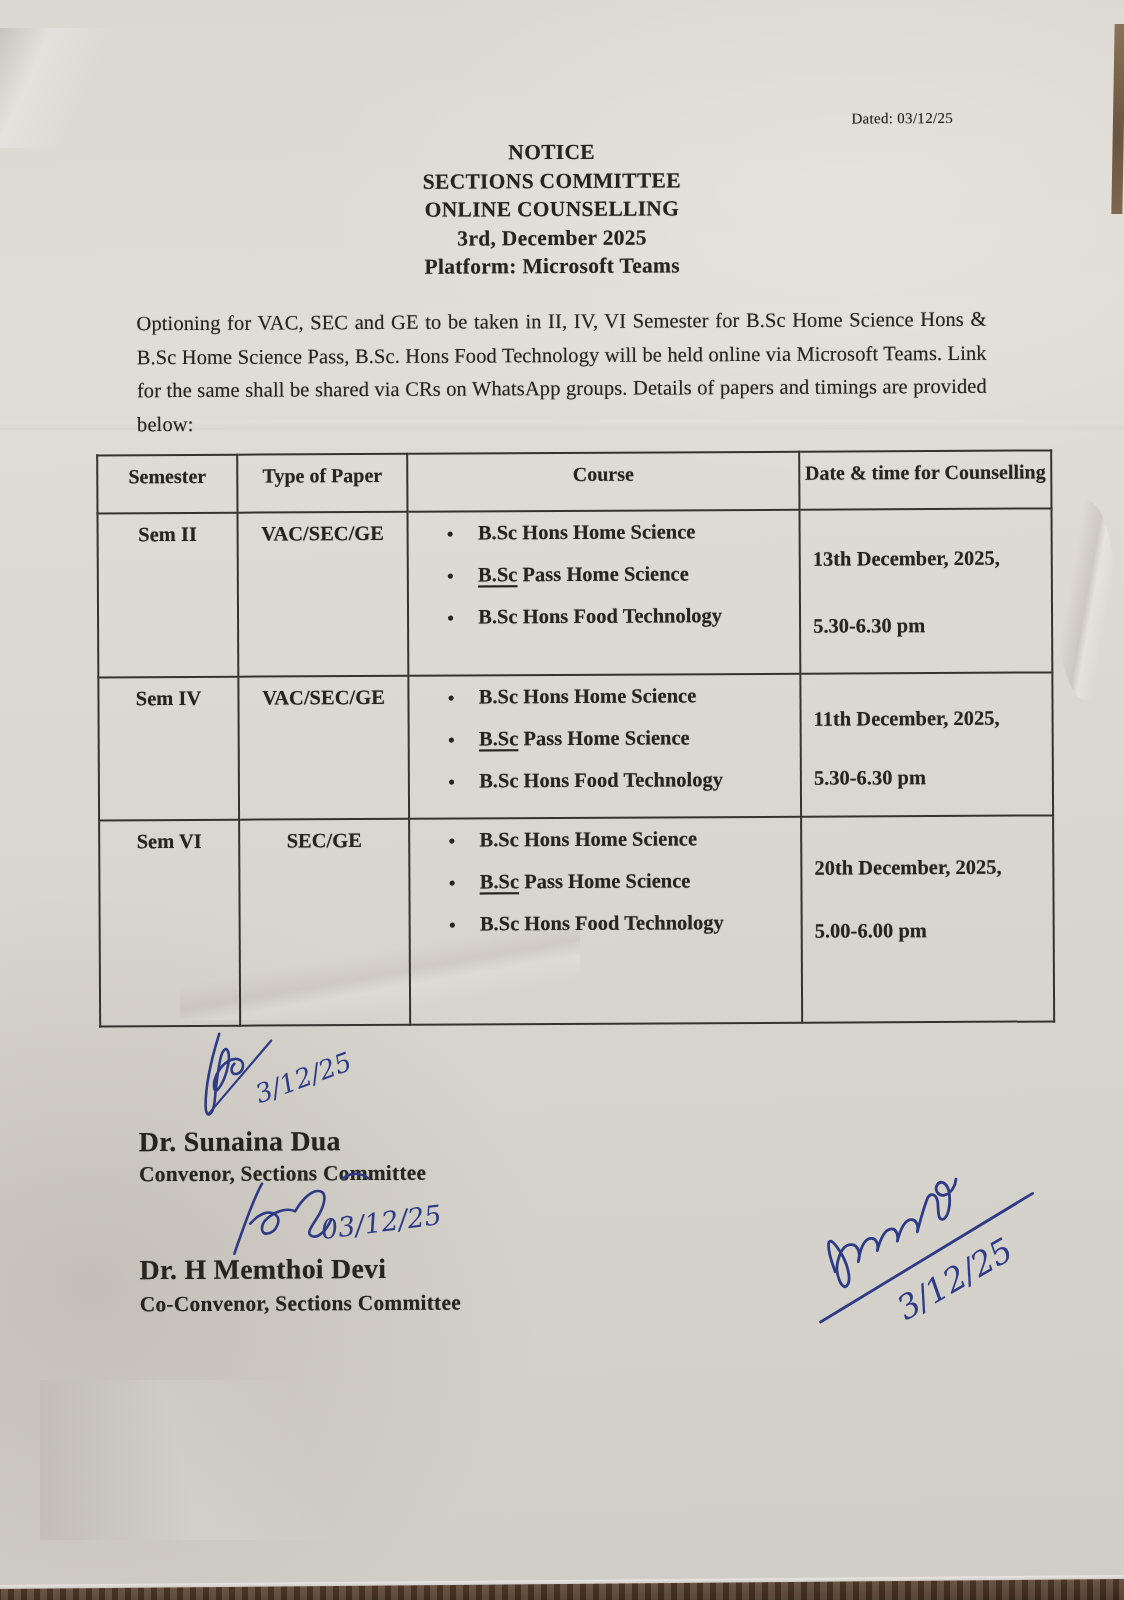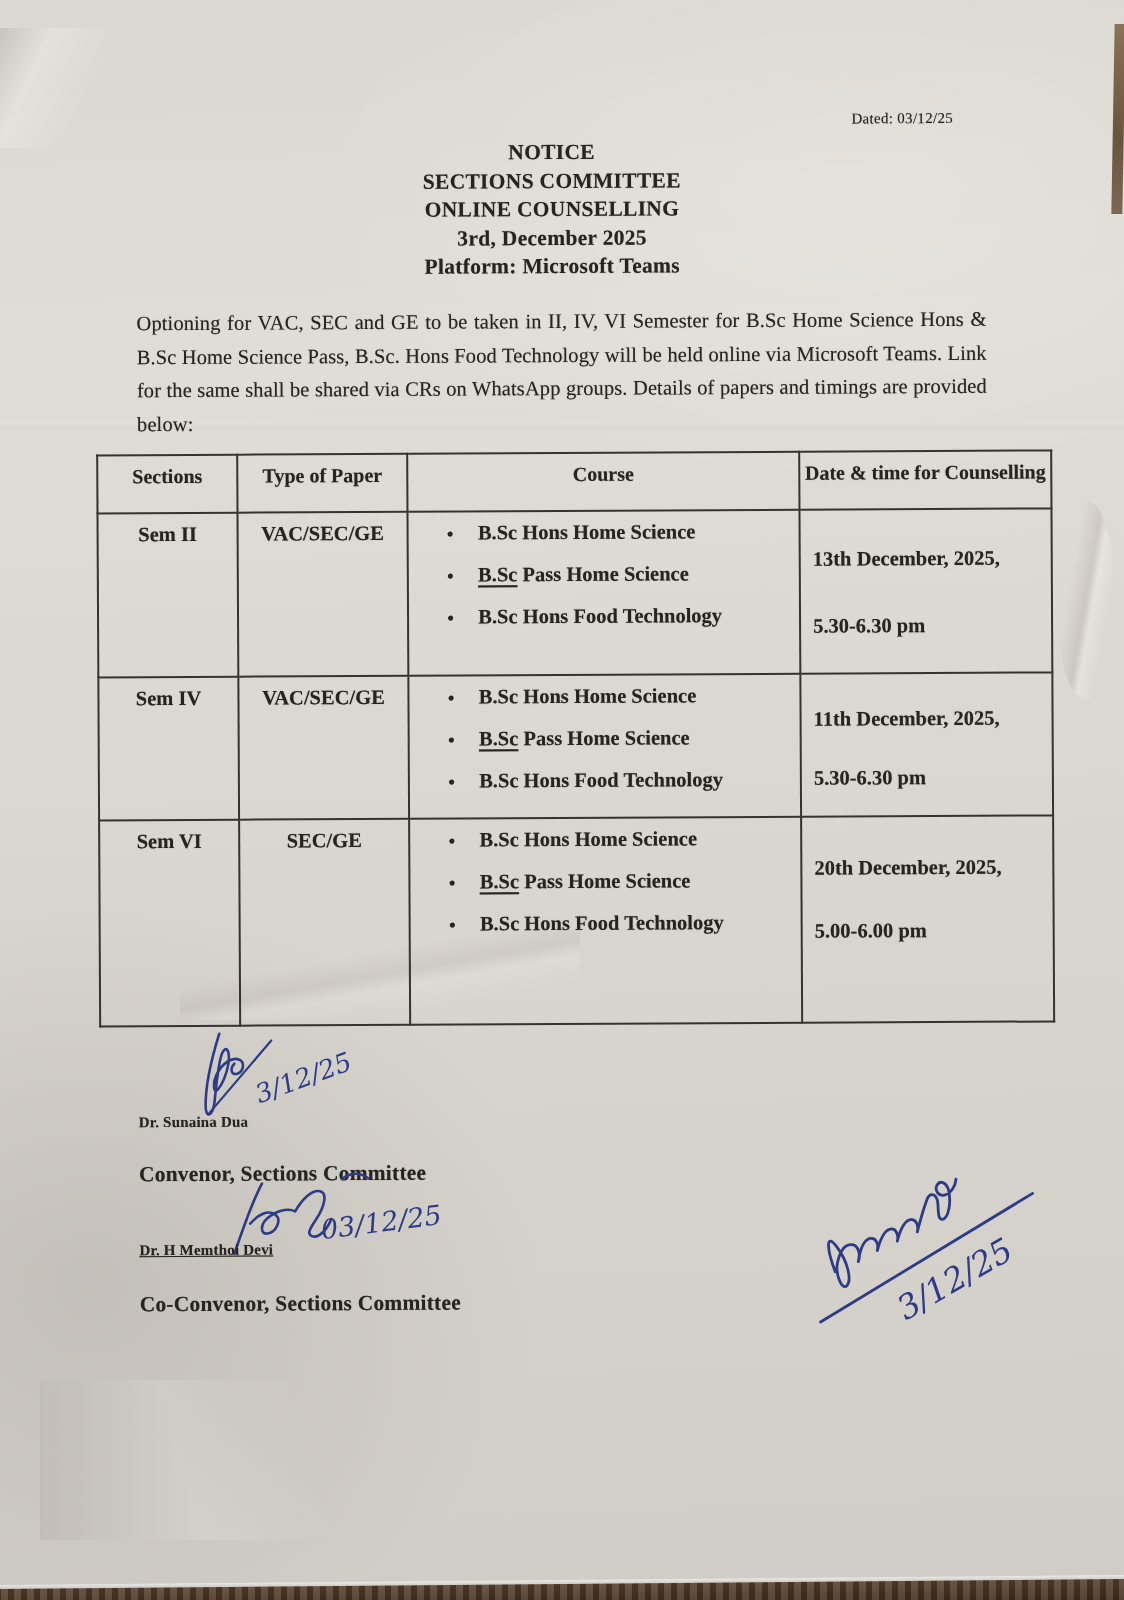--- a/index.html
+++ b/index.html
@@ -70,25 +70,25 @@
   .cell-courses { padding: 9px 6px 6px 38px; }
   .course-item { display: flex; align-items: baseline; font-weight: bold; font-size: 20.5px; margin-bottom: 19px; }
   .bullet-icon { font-size: 12px; margin-right: 24px; transform: translateY(-2px); }
   .lead-underline .course-lead { text-decoration: underline; text-decoration-thickness: 1.5px; text-underline-offset: 4px; }
   .cell-datetime { padding: 9px 6px 6px 12px; font-weight: bold; font-size: 20.5px; }
   .dt-date { margin-top: 28px; }
   .dt-time { margin-top: 44px; }
   .row-1 { height: 164px; } .row-2 { height: 136px; } .row-3 { height: 206px; }
 
   
-  .sig-name { position: absolute; font-weight: bold; font-size: 15px; letter-spacing: 0.2px; }
+  .sig-name { position: absolute; font-weight: bold; font-size: 28px; letter-spacing: 0.2px; margin-top: 12px; }
   .sig-title { position: absolute; font-weight: bold; font-size: 21.5px; letter-spacing: 0.2px; }
   .name-1 { left: 137px; top: 1112px; }
   .title-1 { left: 137px; top: 1160px; }
-  .name-2 { left: 137px; top: 1240px; text-decoration: underline; }
+  .name-2 { left: 137px; top: 1240px; }
   .title-2 { left: 137px; top: 1290px; }
   .sig-svg { position: absolute; overflow: visible; }
   .sig-1 { left: 180px; top: 1022px; }
   .sig-2 { left: 218px; top: 1168px; }
   .sig-3 { left: 766px; top: 1126px; }
   .sig-svg path { fill: none; stroke: #2e3b86; stroke-linecap: round; stroke-linejoin: round; }
   .sig-svg text { fill: #2e3b86; font-family: "DejaVu Serif", serif; font-style: italic; }
 </style>
 </head>
 <body>
@@ -119,21 +119,21 @@
 
   <table class="notice-table">
     <colgroup>
       <col style="width:140px">
         <col style="width:170px">
         <col style="width:392px">
         <col>
     </colgroup>
     <tbody>
         <tr class="th-row">
-      <th class="soft">Sections</th>
+      <th class="soft">Semester</th>
       <th class="soft">Type of Paper</th>
       <th class="soft">Course</th>
       <th class="soft">Date &amp; time for Counselling</th>
     </tr>
 
     <tr class="row-1">
       <td class="cell-sem soft">Sem II</td>
       <td class="cell-type soft">VAC/SEC/GE</td>
       <td class="cell-courses">
         <div class="course-item">

